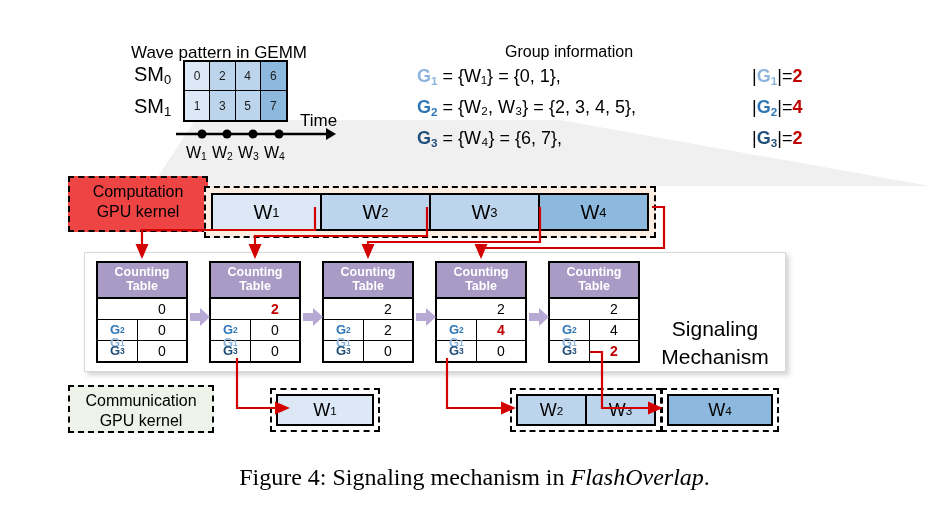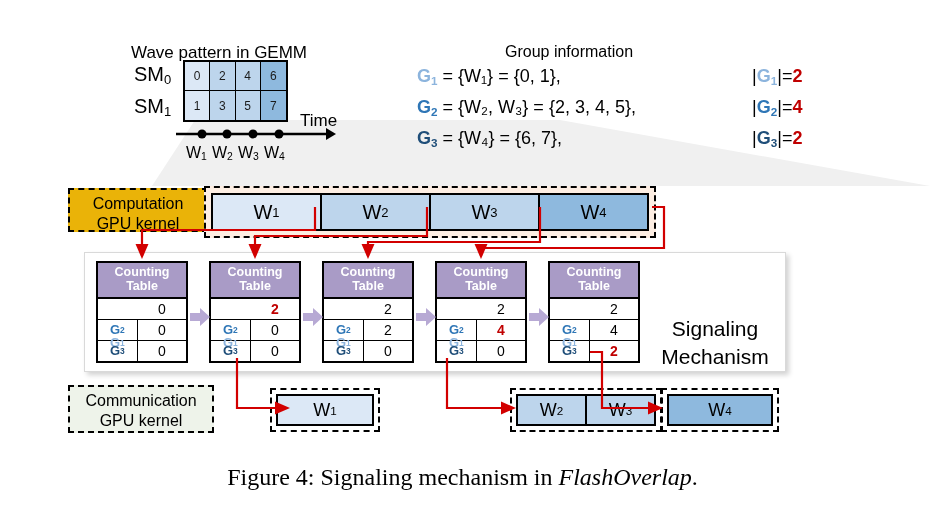--- a/index.html
+++ b/index.html
@@ -46,21 +46,21 @@
 
   
   #funnel{left:0;top:0;width:942px;height:512px;pointer-events:none;}
 
   
   .kernel-label{
     border:2px dashed #000;box-sizing:border-box;
     font-size:16px;text-align:center;line-height:1.28;
     padding-top:4px;
   }
-  #computation-label{left:68px;top:188px;width:140px;height:44px;background:#eab308;}
+  #computation-label{left:68px;top:176px;width:140px;height:56px;background:#ef4444;}
   #communication-label{left:68px;top:385px;width:146px;height:48px;background:#eef3ea;}
 
   
   #computation-row{left:204px;top:186px;width:452px;height:52px;
       border:2.5px dashed #000;box-sizing:border-box;background:#fdeee3;
       padding:5px 5px;}
   #comp-blocks{width:100%;height:100%;display:flex;border:2px solid #000;box-sizing:border-box;}
   #comp-blocks .wb{flex:1;border-right:2px solid #000;box-sizing:border-box;font-size:20px;}
   #comp-blocks .wb:last-child{border-right:none;}
 
@@ -86,21 +86,21 @@
   #comm-w23{left:510px;width:152px;height:44px;}
   #comm-w4{left:661px;width:118px;height:44px;}
   .comm-inner{width:100%;height:100%;display:flex;border:2px solid #000;box-sizing:border-box;}
   .comm-inner .wb{flex:1;border-right:2px solid #000;box-sizing:border-box;font-size:18px;}
   .comm-inner .wb:last-child{border-right:none;}
 
   
   #arrows{left:0;top:0;width:942px;height:512px;pointer-events:none;}
 
   
-  #caption{left:0;top:464px;width:925px;text-align:center;
+  #caption{left:12px;top:464px;width:925px;text-align:center;
      font-family:"Liberation Serif",serif;font-size:24px;color:#000;}
   #caption i{font-style:italic;}
 </style>
 </head>
 <body>
 
 <div id="fig">
 
   <svg id="funnel" class="abs">
     <polygon points="195,120 560,120 930,186 152,186" fill="#f0f0f0"></polygon>

